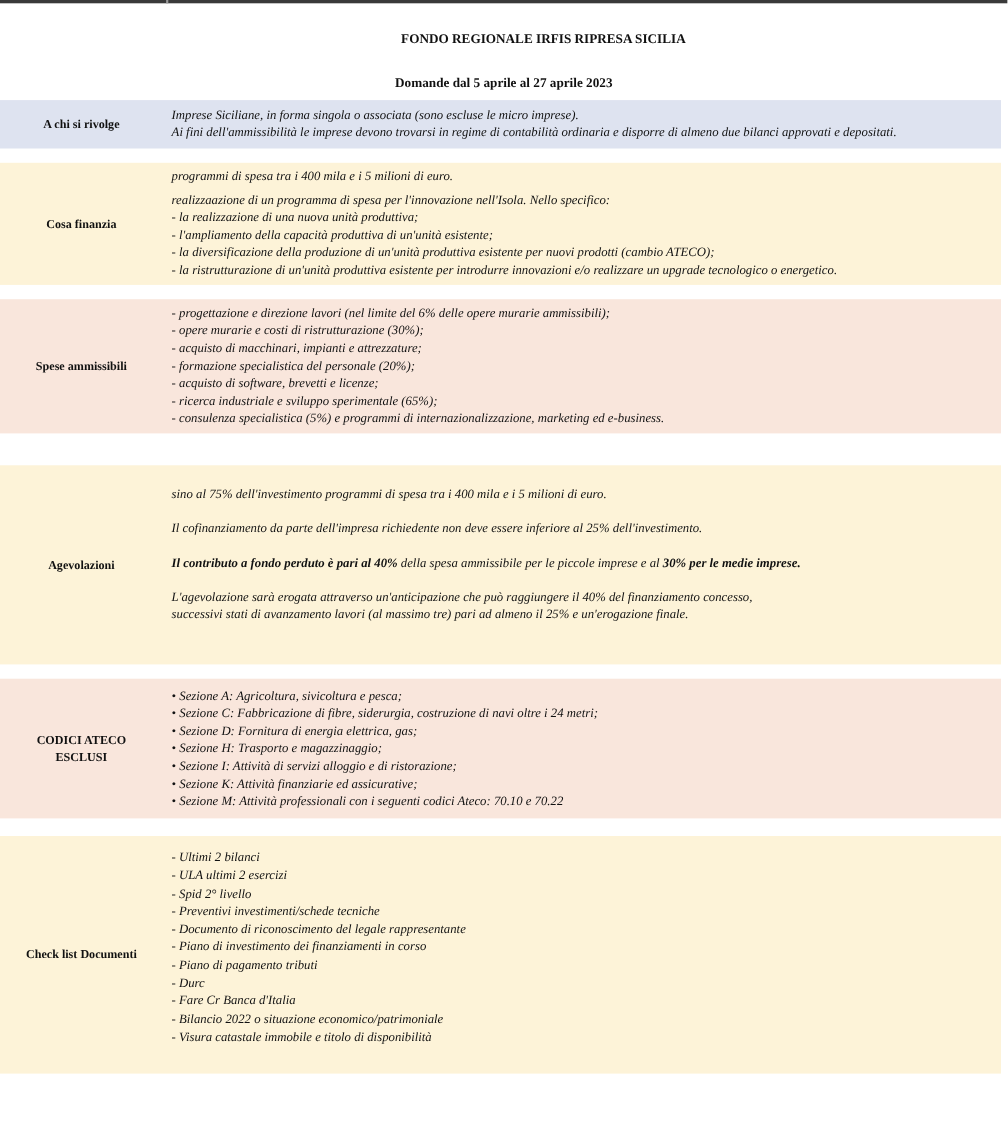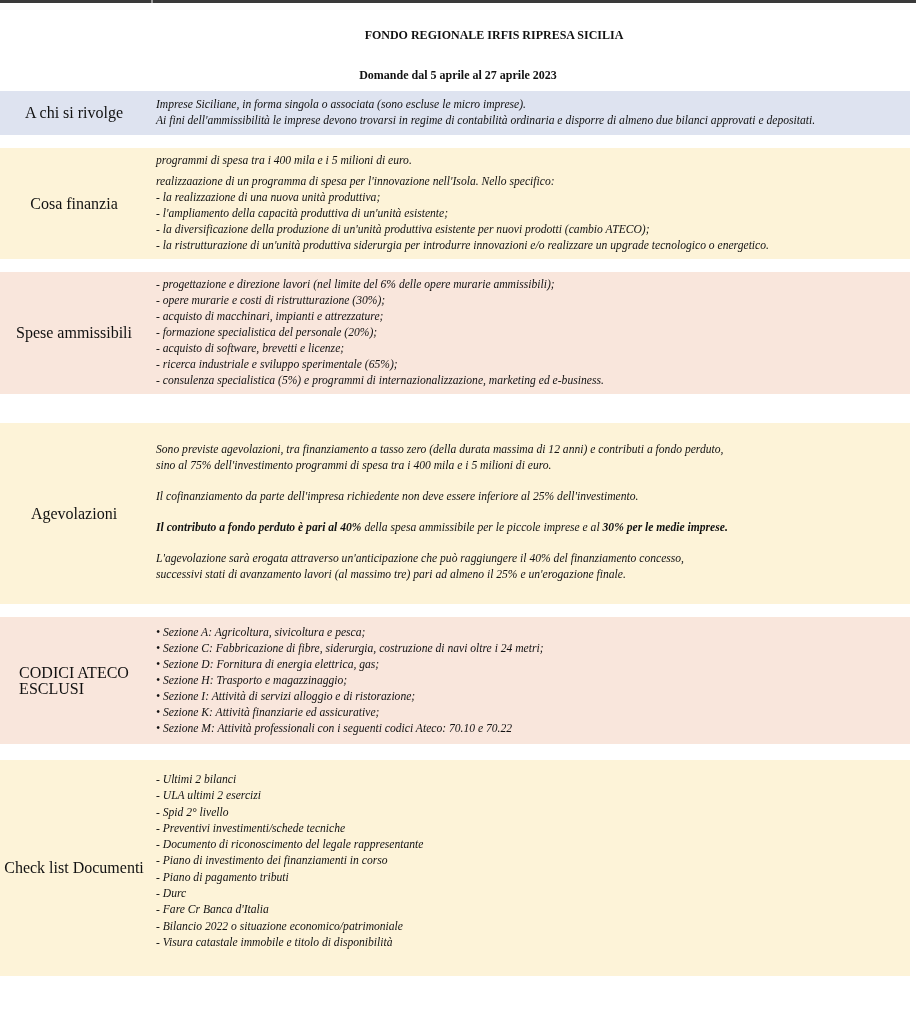--- a/index.html
+++ b/index.html
@@ -8,22 +8,22 @@
     font-family: "Liberation Serif", "DejaVu Serif", serif; color: #111;
   }
   .topbar { position: absolute; left: 0; top: 0; width: 916px; height: 3px; background: #3a3a3a; }
   .topbar .notch { position: absolute; left: 151px; top: 0; width: 2px; height: 3px; background: #9a9a9a; }
   .title { position: absolute; left: 0; width: 916px; text-align: center; font-weight: bold; font-size: 12px; }
   .t1 { top: 28px; margin-left: 36px; }
   .t2 { top: 68px; }
   .row { position: absolute; left: 0; width: 910px; }
   .row .label {
     position: absolute; left: 0; top: 0; bottom: 0; width: 148px;
-    display: flex; align-items: center; justify-content: center; text-align: left;
-    font-weight: normal; font-size: 16px; line-height: 16px;
+    display: flex; align-items: center; justify-content: center; text-align: center;
+    font-weight: bold; font-size: 11px; line-height: 16px;
   }
   .row .content { position: absolute; left: 156px; right: 4px; font-size: 11.6px; line-height: 16px; font-style: italic; }
   .blue { background: #dee3f0; }
   .yellow { background: #fdf3d8; }
   .peach { background: #f9e6dc; }
   .gap { height: 15px; }
   .lines div { white-space: nowrap; }
   .checklist div { line-height: 16.3px; }
   b { font-weight: bold; }
 </style>
@@ -47,41 +47,40 @@
 
 <div class="row yellow" style="top:148px;height:111px;">
   <div class="label">Cosa finanzia</div>
   <div class="content lines" style="top:5px;">
     <div>programmi di spesa tra i 400 mila e i 5 milioni di euro.</div>
     <div style="height:5px"></div>
     <div>realizzaazione di un programma di spesa per l'innovazione nell'Isola. Nello specifico:</div>
     <div>- la realizzazione di una nuova unità produttiva;</div>
     <div>- l'ampliamento della capacità produttiva di un'unità esistente;</div>
     <div>- la diversificazione della produzione di un'unità produttiva esistente per nuovi prodotti (cambio ATECO);</div>
-    <div>- la ristrutturazione di un'unità produttiva siderurgia per introdurre innovazioni e/o realizzare un upgrade tecnologico o energetico.</div>
+    <div>- la ristrutturazione di un'unità produttiva esistente per introdurre innovazioni e/o realizzare un upgrade tecnologico o energetico.</div>
   </div>
 </div>
 
 <div class="row peach" style="top:272px;height:122px;">
   <div class="label">Spese ammissibili</div>
   <div class="content lines" style="top:5px;">
     <div>- progettazione e direzione lavori (nel limite del 6% delle opere murarie ammissibili);</div>
     <div>- opere murarie e costi di ristrutturazione (30%);</div>
     <div>- acquisto di macchinari, impianti e attrezzature;</div>
     <div>- formazione specialistica del personale (20%);</div>
     <div>- acquisto di software, brevetti e licenze;</div>
     <div>- ricerca industriale e sviluppo sperimentale (65%);</div>
     <div>- consulenza specialistica (5%) e programmi di internazionalizzazione, marketing ed e-business.</div>
   </div>
 </div>
 
 <div class="row yellow" style="top:423px;height:181px;">
   <div class="label">Agevolazioni</div>
   <div class="content lines" style="top:19px;">
-    <div>Sono previste agevolazioni, tra finanziamento a tasso zero (della durata massima di 12 anni) e contributi a fondo perduto,</div>
     <div>sino al 75% dell'investimento programmi di spesa tra i 400 mila e i 5 milioni di euro.</div>
     <div class="gap"></div>
     <div>Il cofinanziamento da parte dell'impresa richiedente non deve essere inferiore al 25% dell'investimento.</div>
     <div class="gap"></div>
     <div><b>Il contributo a fondo perduto è pari al 40%</b><span> della spesa ammissibile per le piccole imprese e al </span><b>30% per le medie imprese.</b></div>
     <div class="gap"></div>
     <div>L'agevolazione sarà erogata attraverso un'anticipazione che può raggiungere il 40% del finanziamento concesso,</div>
     <div>successivi stati di avanzamento lavori (al massimo tre) pari ad almeno il 25% e un'erogazione finale.</div>
   </div>
 </div>

